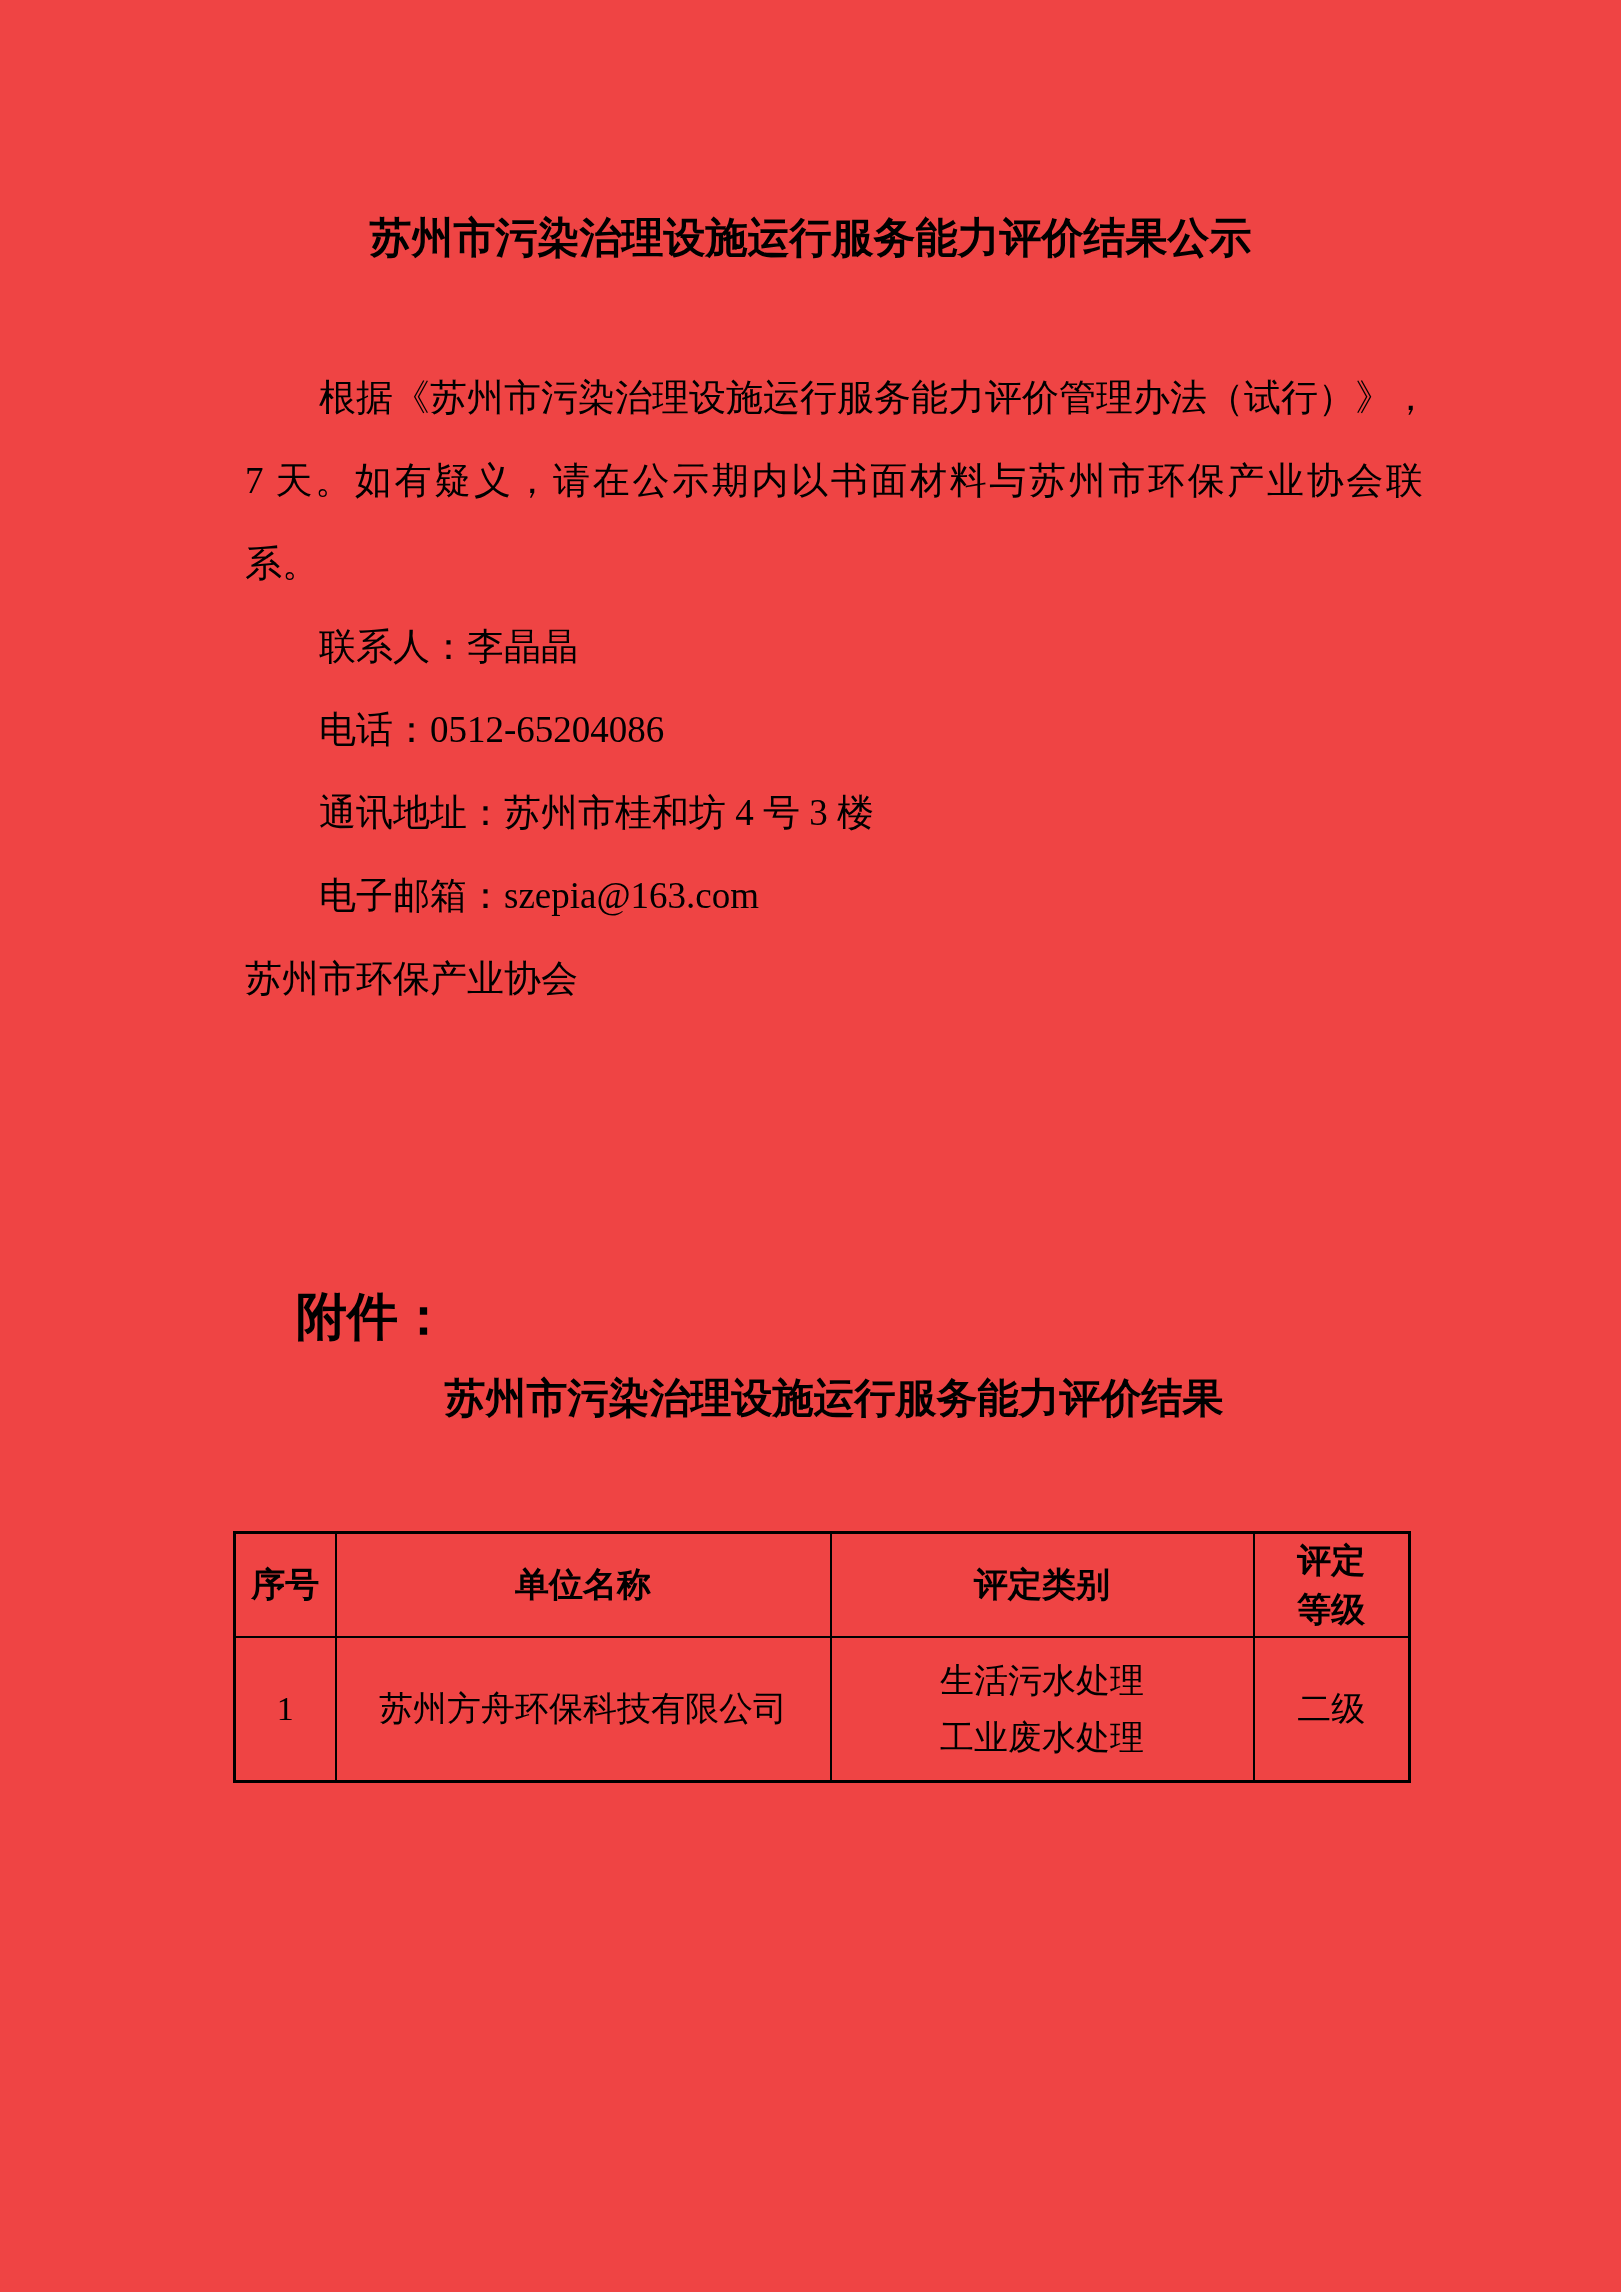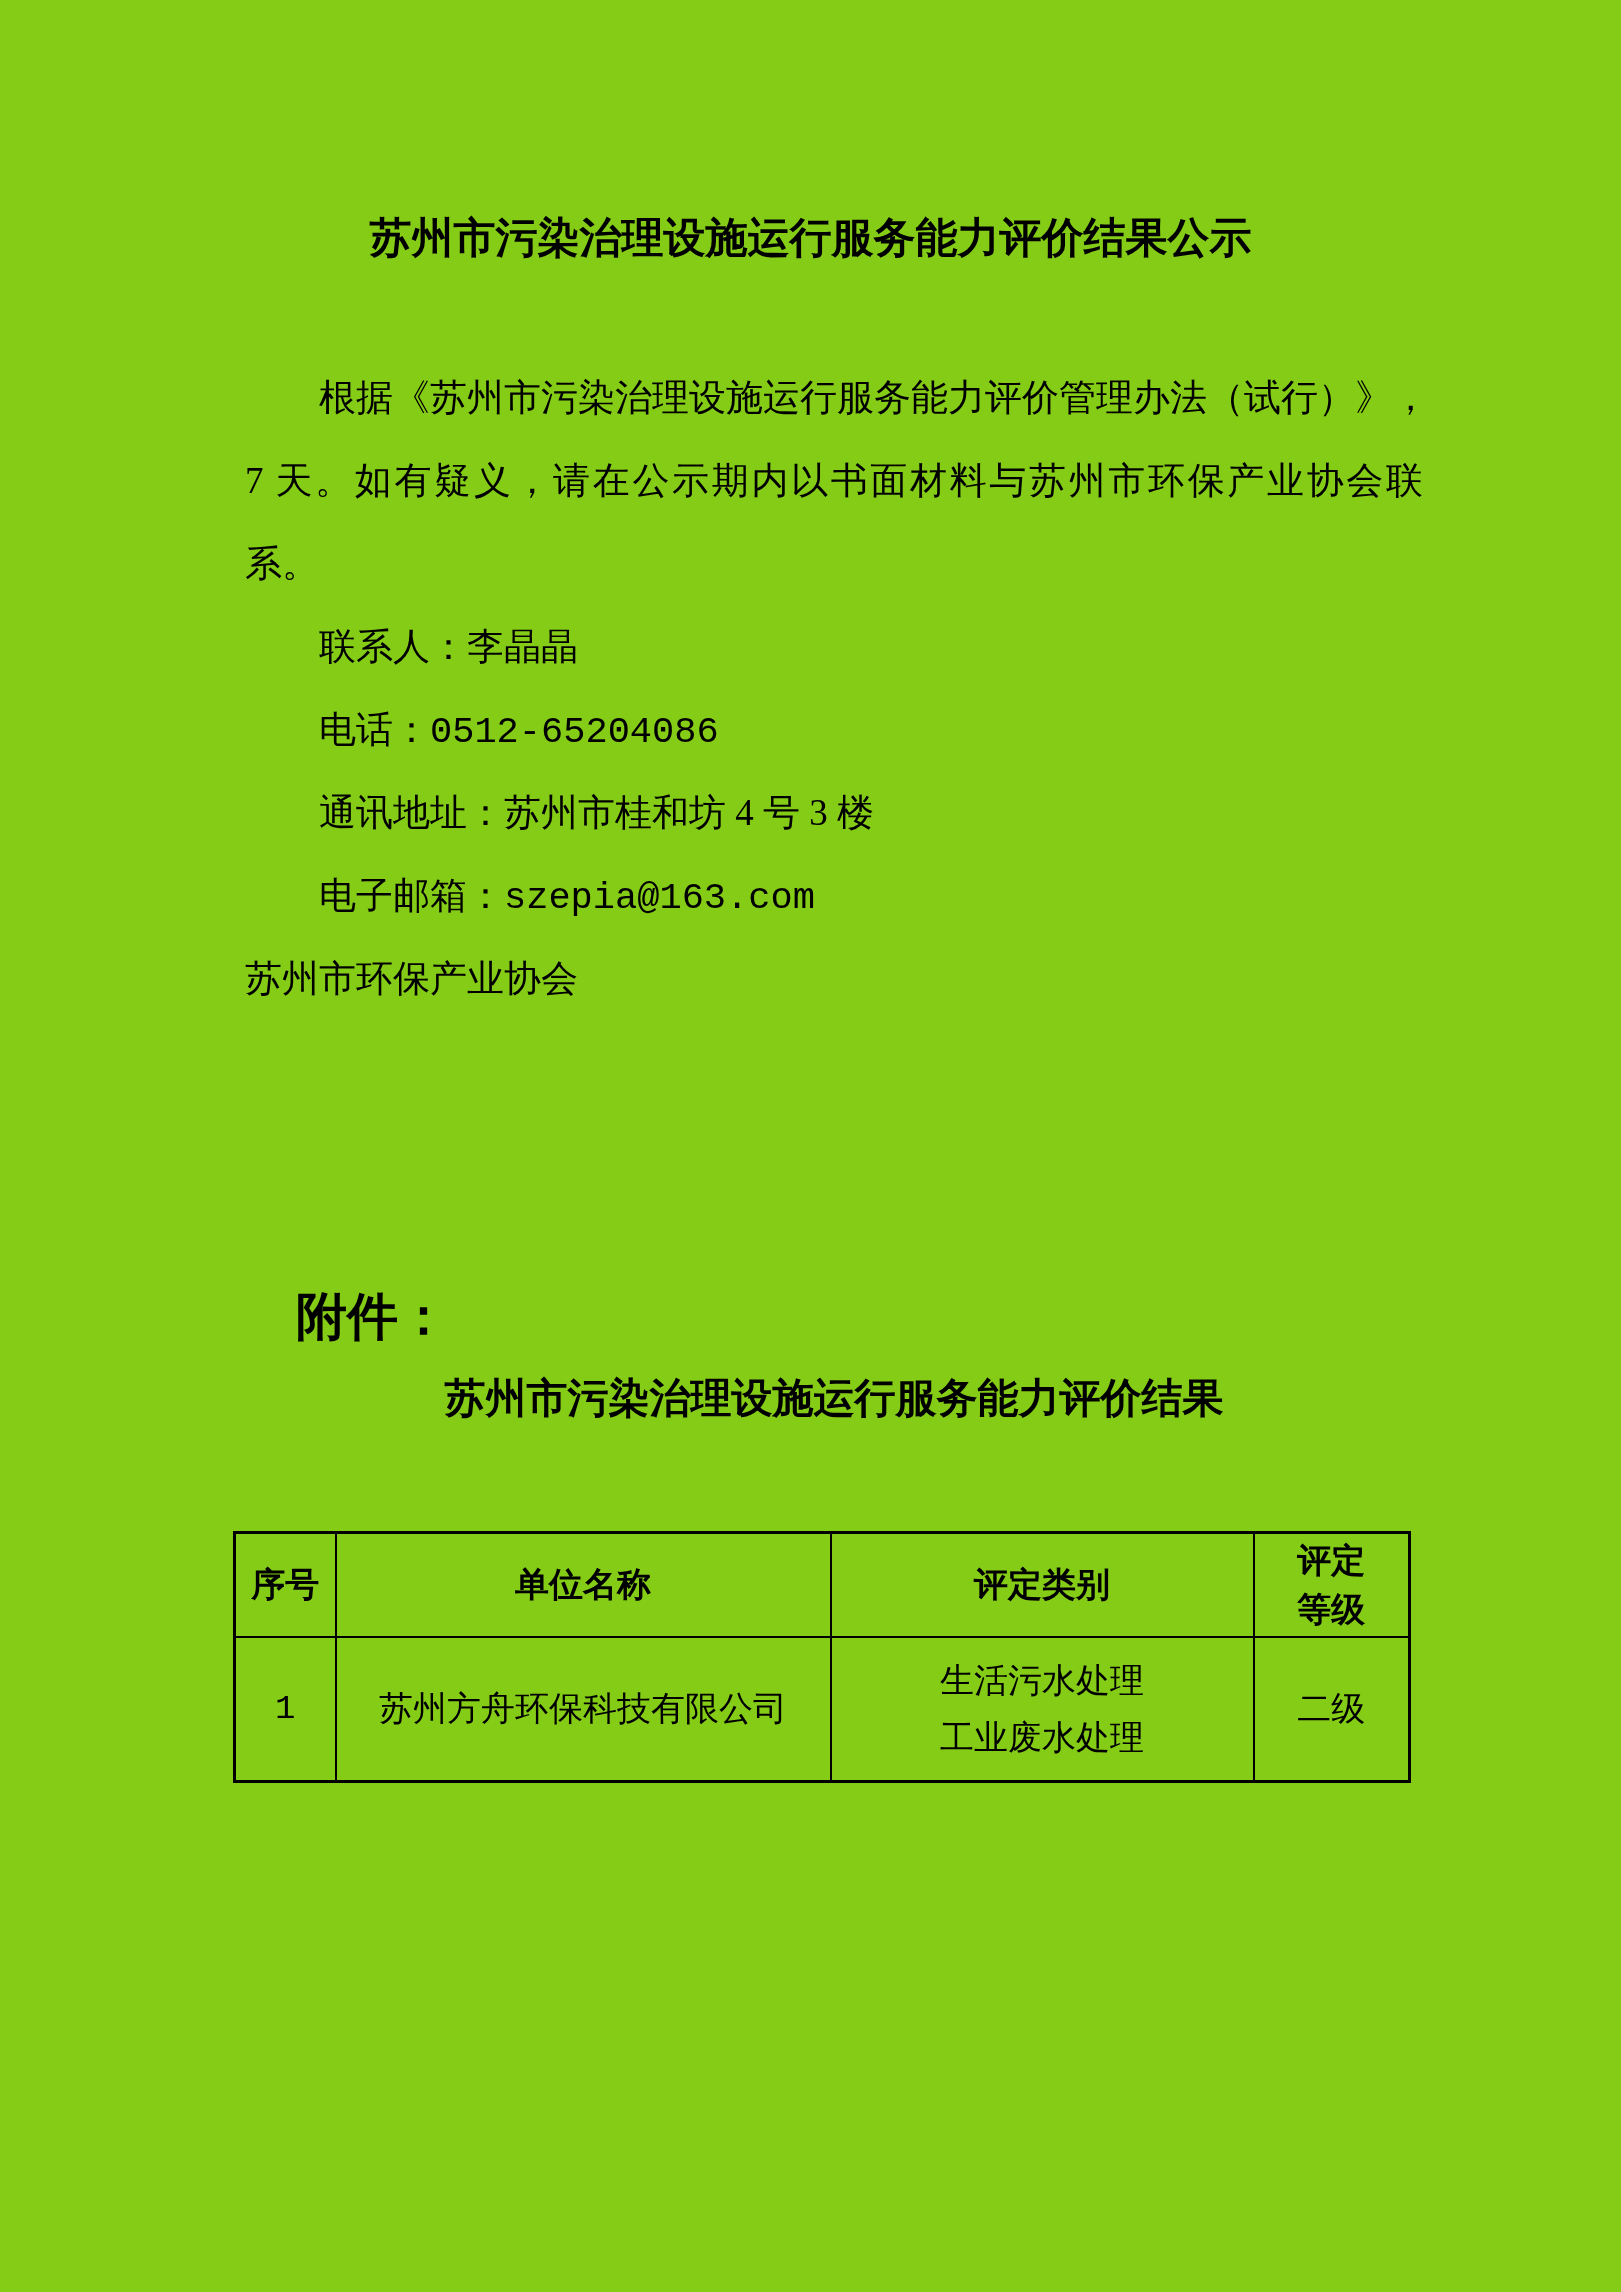--- a/index.html
+++ b/index.html
@@ -1,20 +1,20 @@
 <!DOCTYPE html>
 <html><head>
 <meta charset="utf-8">
 <style>
   html,body{margin:0;padding:0;background:#ffffff;}
   .page{
     position:relative;
     width:1621px;
     height:2293px;
-    background:#84cc16;
+    background:#ef4444;
     color:#000000;
     font-family:"Liberation Serif","DejaVu Serif",serif;
     overflow:hidden;
   }
   .doc-title{
     position:absolute;
     top:210px;left:0;width:1621px;
     text-align:center;
     font-size:42px;
     font-weight:bold;
@@ -26,21 +26,21 @@
     font-size:37px;
   }
   .line{
     height:83px;
     line-height:83px;
     white-space:nowrap;
   }
   .indent{text-indent:74px;}
   .just{text-align:justify;text-align-last:justify;}
   .right-align{text-align:left;padding-right:51px;}
-  .latin{font-family:Liberation Mono, monospace;}
+  .latin{font-family:Liberation Serif, serif;}
   .attach-label{
     position:absolute;
     top:1276px;left:296px;
     height:83px;line-height:83px;
     font-size:51px;font-weight:bold;
     white-space:nowrap;
   }
   .attach-title{
     position:absolute;
     top:1368px;left:245px;width:1178px;

